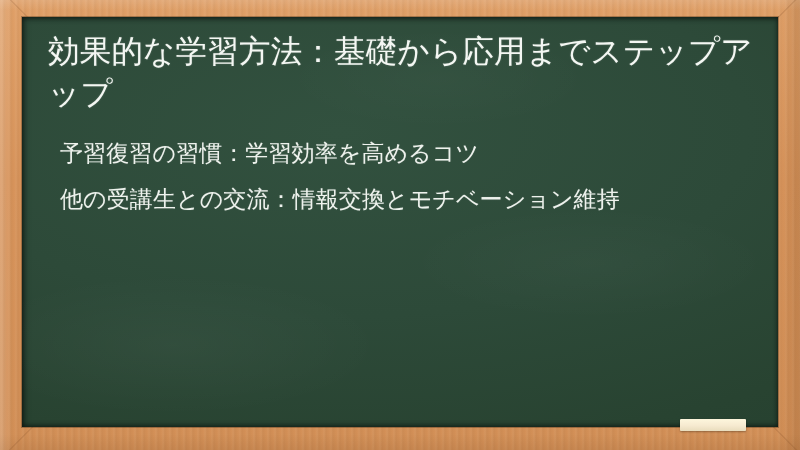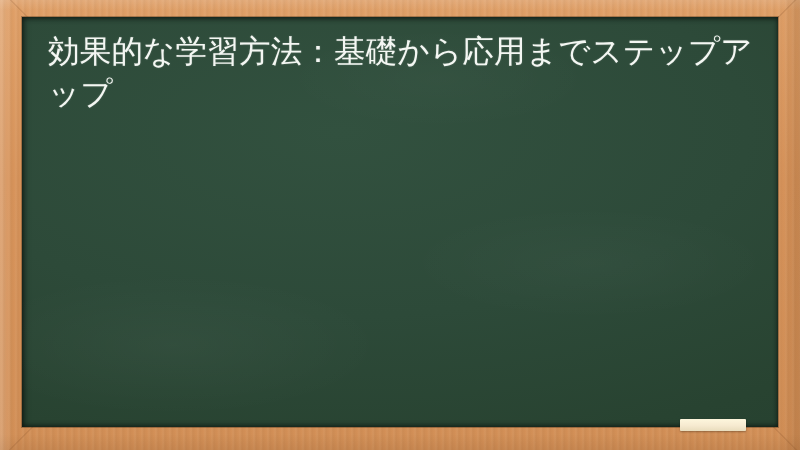--- a/index.html
+++ b/index.html
@@ -163,20 +163,22 @@
   <div class="miter tr"></div>
   <div class="miter bl"></div>
   <div class="miter br"></div>
 
   <div id="board">
     <div class="board-inner">
 
       <h1 id="title">効果的な学習方法：基礎から応用までステップアップ</h1>
 
       <ul id="points">
+        <li>予習復習の習慣：学習効率を高めるコツ</li>
+        <li>他の受講生との交流：情報交換とモチベーション維持</li>
       </ul>
 
     </div>
   </div>
 
   <div id="chalk"></div>
 
 </div>
 
 </body></html>

